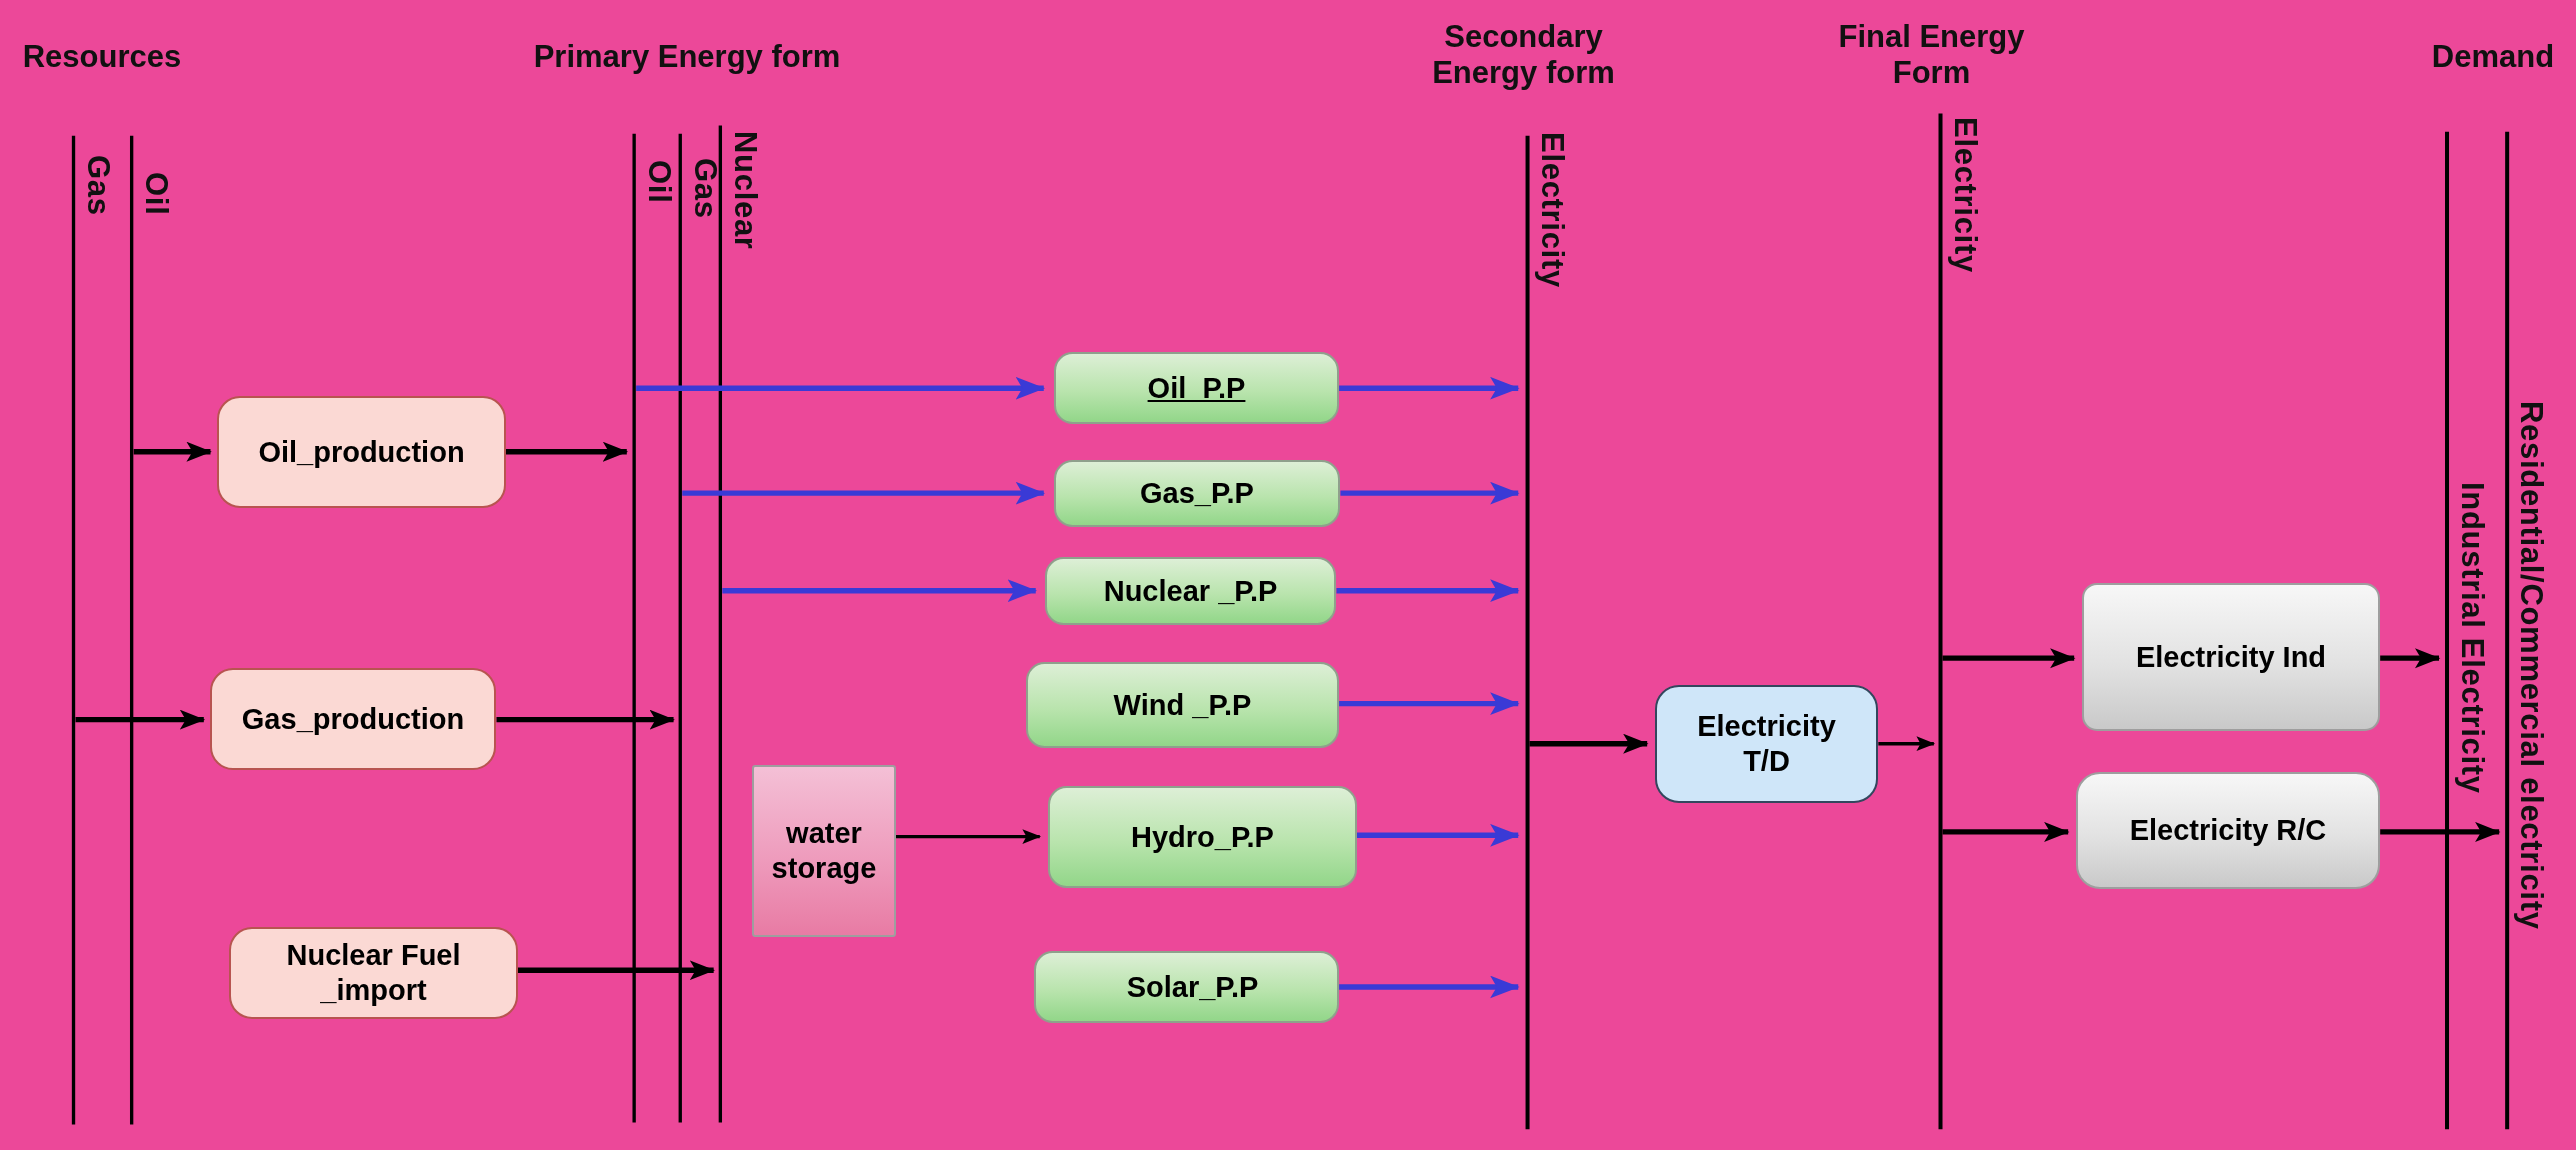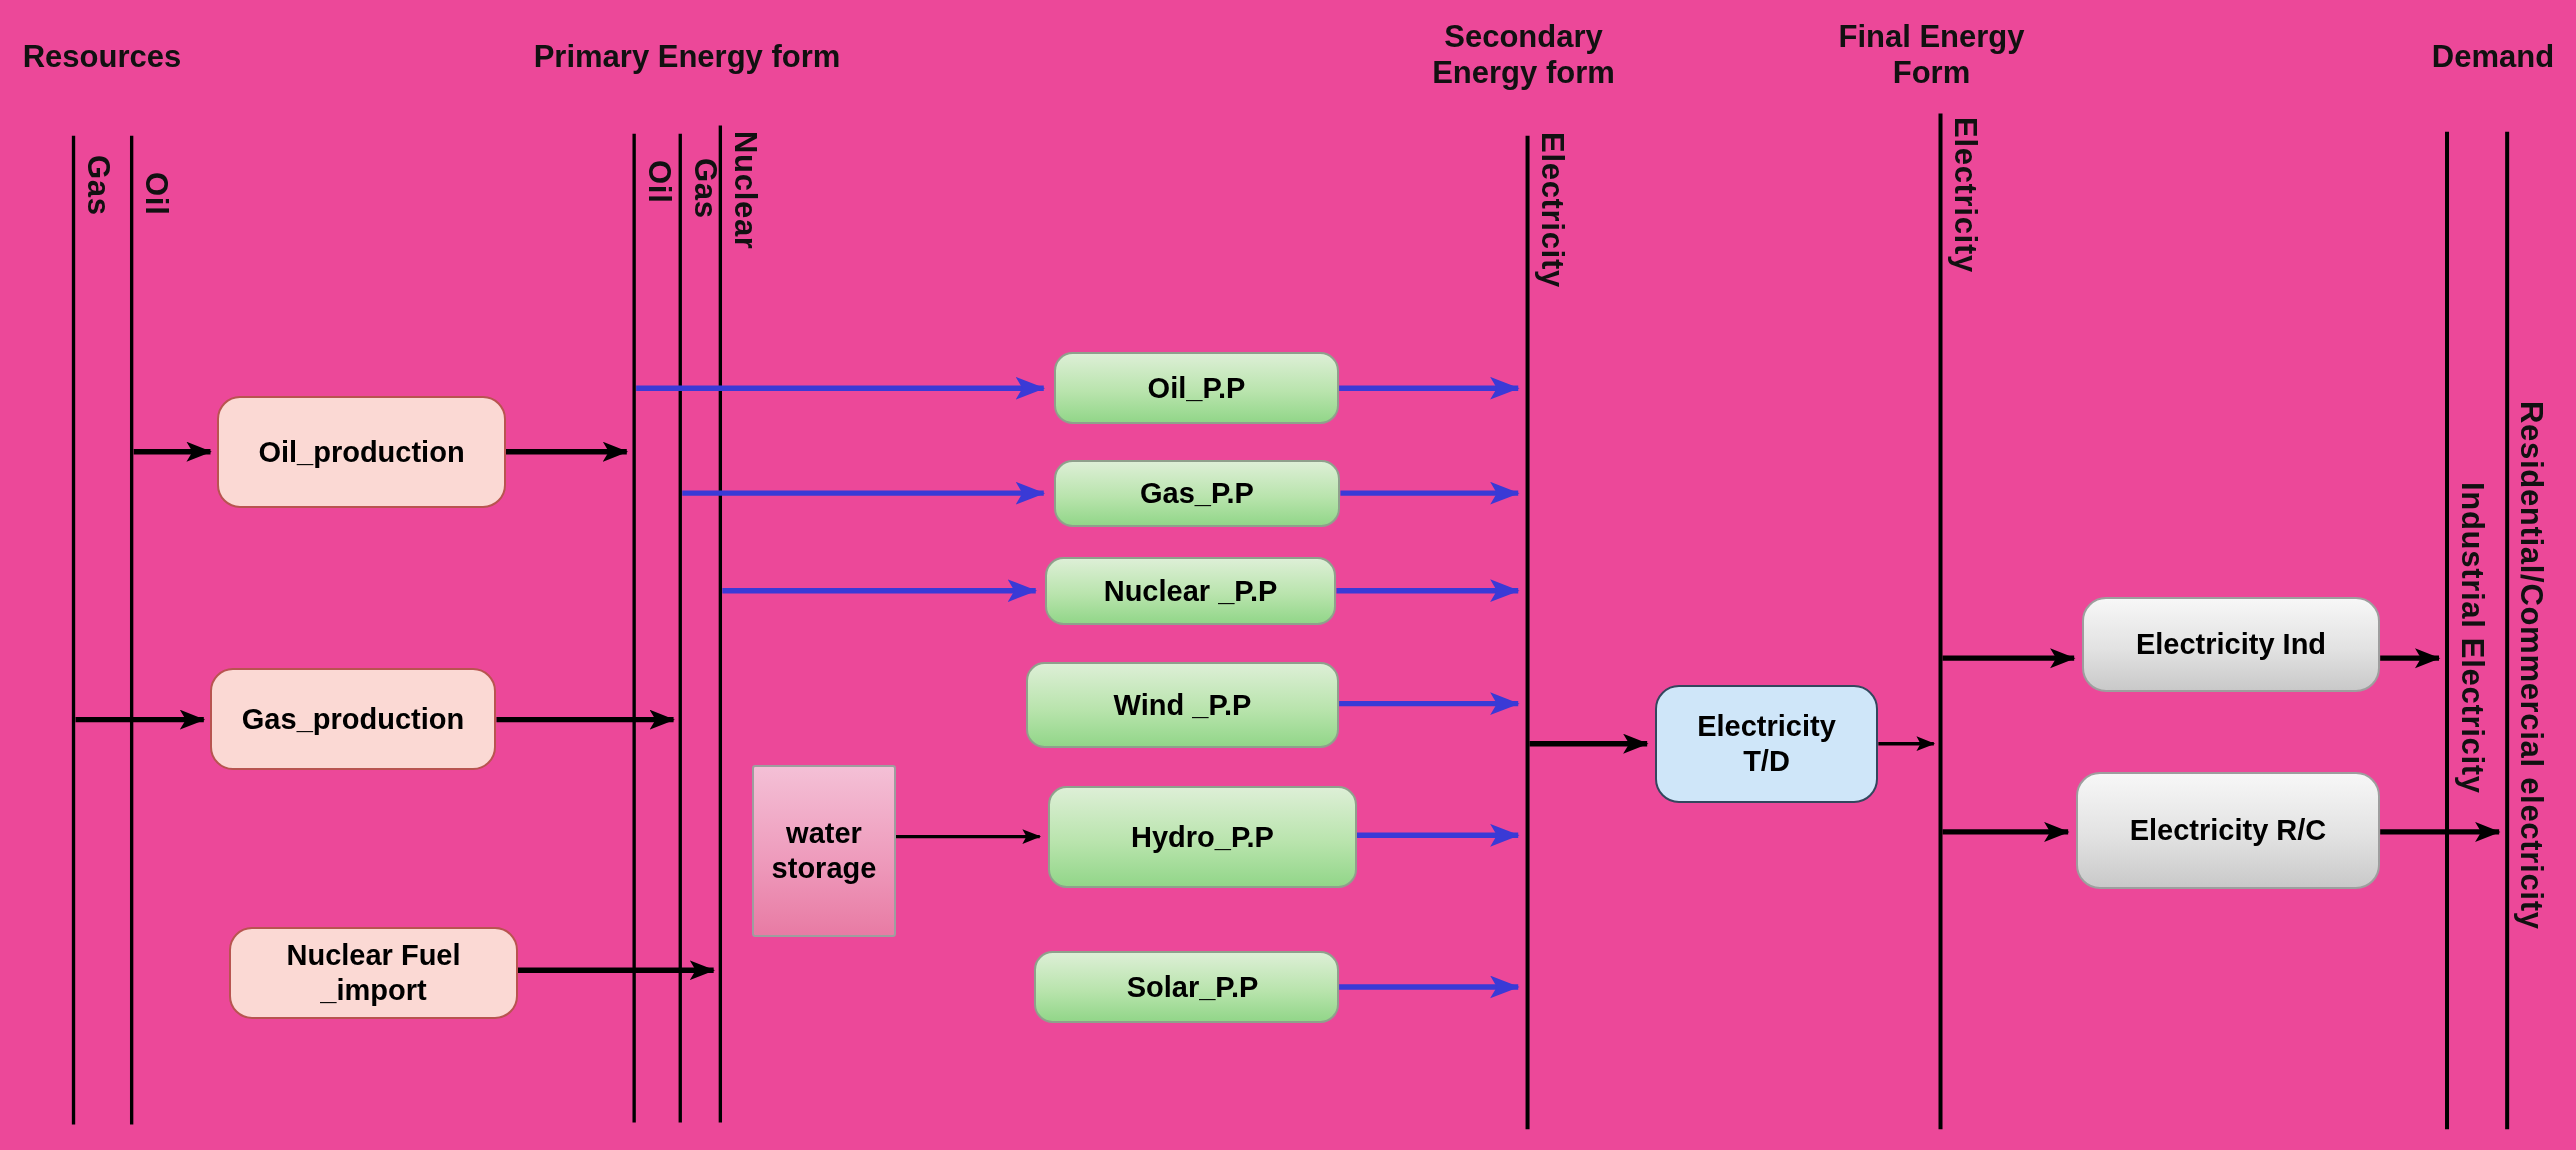--- a/index.html
+++ b/index.html
@@ -139,27 +139,27 @@
   <div class="vlabel" style="left:2513px;top:401px;">Residential/Commercial electricity</div>
 
   <div class="node producer" style="left:217px;top:396px;width:289px;height:112px;">Oil_production</div>
   <div class="node producer" style="left:210px;top:668px;width:286px;height:102px;">Gas_production</div>
   <div class="node producer" style="left:229px;top:927px;width:289px;height:92px;">Nuclear Fuel
 _import</div>
 
   <div class="node storage" style="left:752px;top:765px;width:144px;height:172px;">water
 storage</div>
 
-  <div class="node plant" style="left:1054px;top:352px;width:285px;height:72px;">Oil_P.P</div>
+  <div class="node plant" style="left:1054px;top:352px;width:285px;height:72px;text-decoration:underline;">Oil_P.P</div>
   <div class="node plant" style="left:1054px;top:460px;width:286px;height:67px;">Gas_P.P</div>
   <div class="node plant" style="left:1045px;top:557px;width:291px;height:68px;">Nuclear _P.P</div>
   <div class="node plant" style="left:1026px;top:662px;width:313px;height:86px;">Wind _P.P</div>
   <div class="node plant" style="left:1048px;top:786px;width:309px;height:102px;">Hydro_P.P</div>
   <div class="node plant" style="left:1034px;top:951px;width:305px;height:72px;padding-left:12px;">Solar_P.P</div>
 
   <div class="node td" style="left:1655px;top:685px;width:223px;height:118px;">Electricity
 T/D</div>
 
-  <div class="node demandbox" style="left:2082px;top:597px;width:298px;height:95px;">Electricity Ind</div>
+  <div class="node demandbox" style="left:2082px;top:583px;width:298px;height:148px;border-radius:15px;">Electricity Ind</div>
   <div class="node demandbox" style="left:2076px;top:772px;width:304px;height:117px;">Electricity R/C</div>
 
 </div>
 
 
 </body></html>

